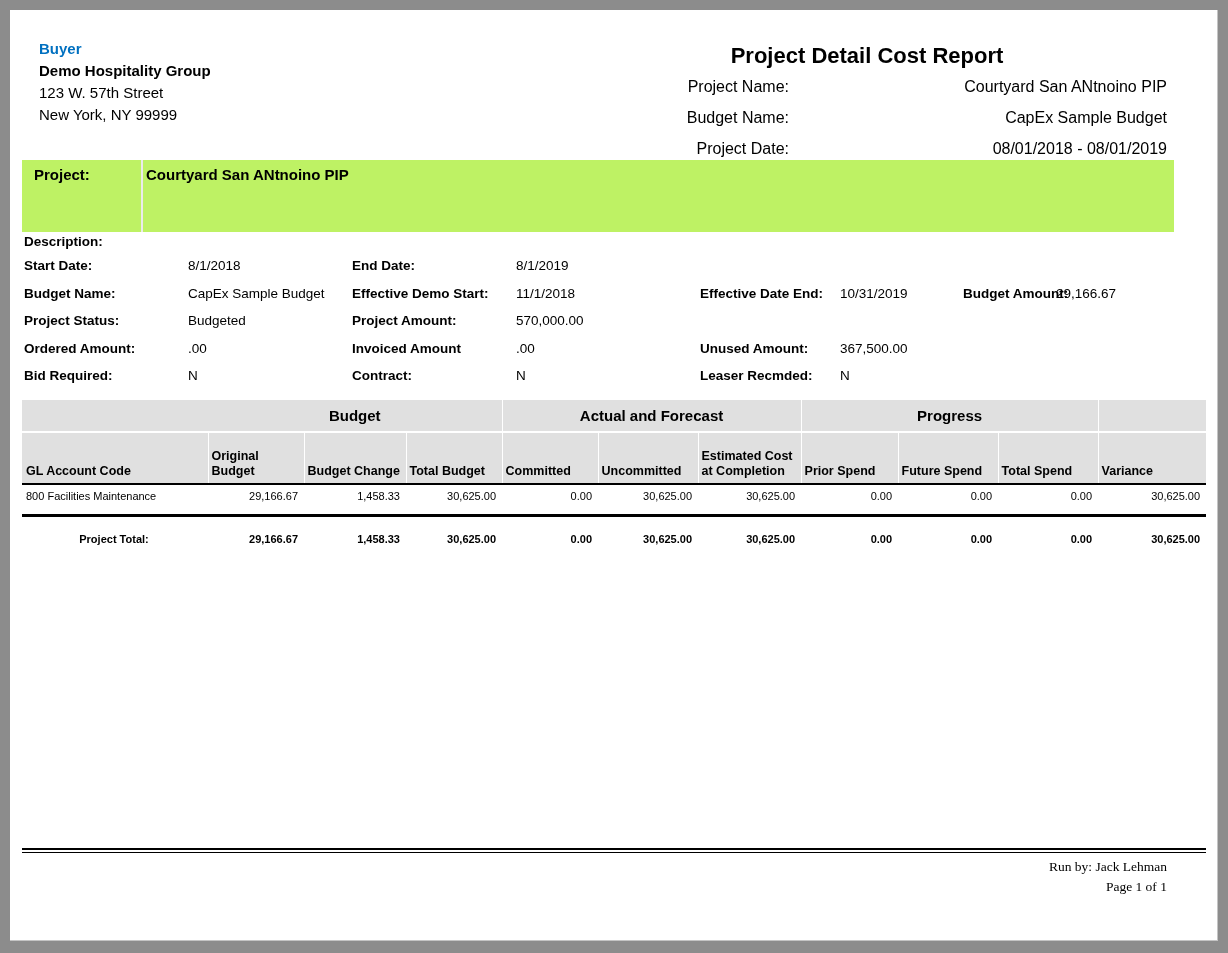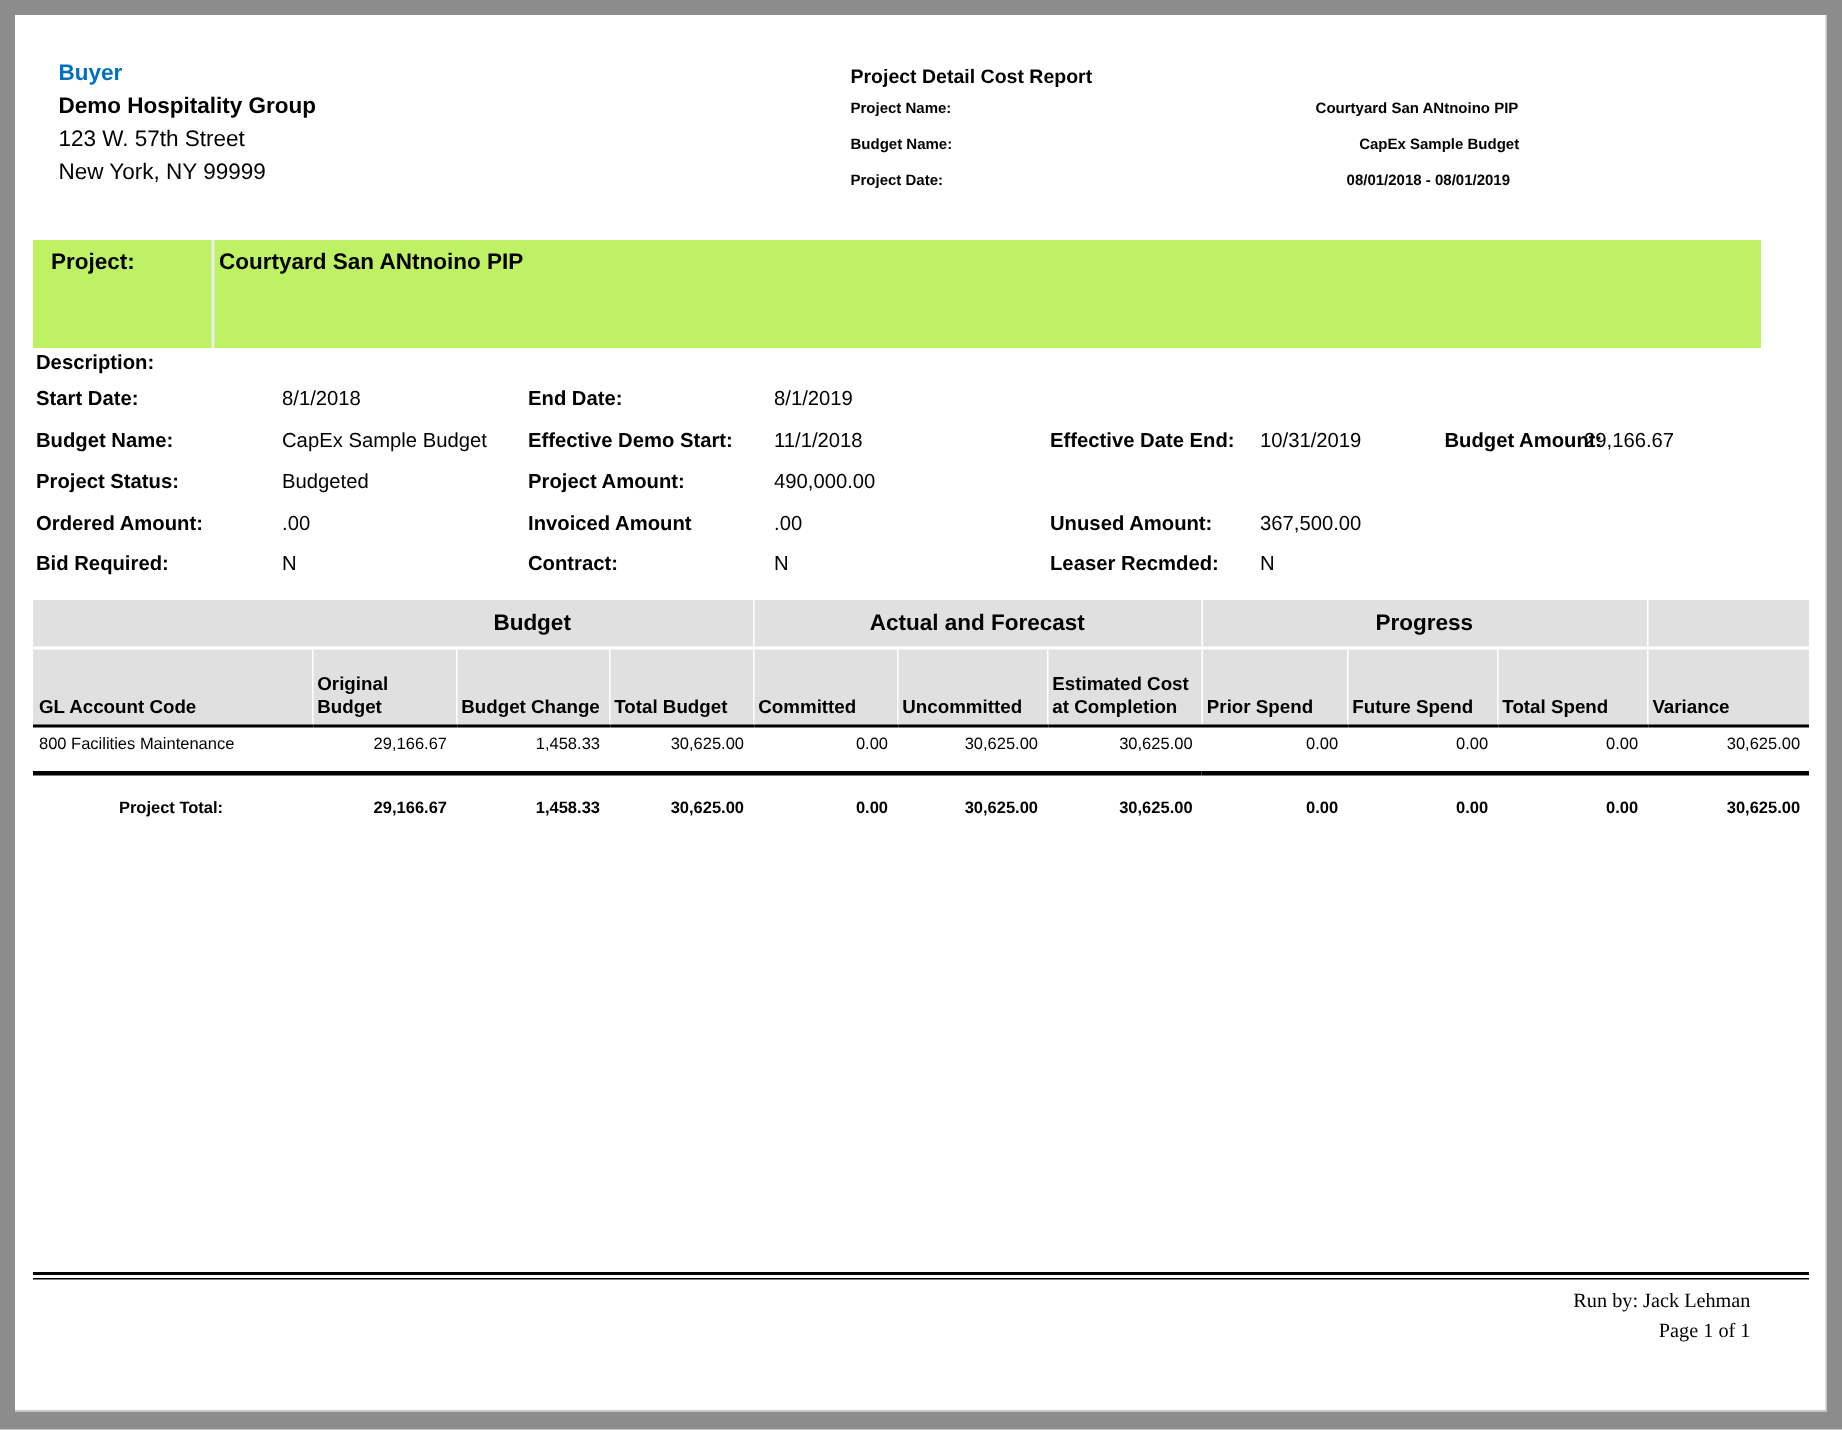--- a/index.html
+++ b/index.html
@@ -20,22 +20,22 @@
     overflow: hidden;
   }
 
   
   .buyer { position: absolute; left: 29px; top: 28px; font-size: 15px; line-height: 22px; }
   .buyer .brand { color: #0070c0; font-weight: bold; }
   .buyer .company { font-weight: bold; }
 
   
   .rhead { position: absolute; top: 33px; right: 50px; width: 600px; }
-  .rtitle { font-size: 13px; font-weight: bold; text-align: left; margin-bottom: 9px; }
-  .rh-row { display: flex; justify-content: flex-start; font-size: 10px; font-weight: bold; margin-bottom: 13px; }
+  .rtitle { font-size: 22px; font-weight: bold; text-align: center; margin-bottom: 9px; }
+  .rh-row { display: flex; justify-content: flex-end; font-size: 16px; font-weight: normal; margin-bottom: 13px; }
   .rh-value { width: 378px; text-align: right; }
 
   
   .band { position: absolute; left: 12px; top: 150px; width: 1152px; height: 72px; background: #bef264; font-weight: bold; font-size: 15px; }
   .band-label { position: absolute; left: 12px; top: 6px; }
   .band-divider { position: absolute; left: 119px; top: 0; width: 2px; height: 100%; background: #ebebeb; }
   .band-value { position: absolute; left: 124px; top: 6px; }
 
   
   .description { position: absolute; left: 14px; top: 224px; font-size: 13.5px; font-weight: bold; }
@@ -119,21 +119,21 @@
       <span class="fvalue p2v">11/1/2018</span>
       <span class="flabel p3l">Effective Date End:</span>
       <span class="fvalue p3v">10/31/2019</span>
       <span class="flabel p4l">Budget Amount:</span>
       <span class="fvalue p4v">29,166.67</span>
     </div>
     <div class="frow r3">
       <span class="flabel p1l">Project Status:</span>
       <span class="fvalue p1v">Budgeted</span>
       <span class="flabel p2l">Project Amount:</span>
-      <span class="fvalue p2v">490,000.00</span>
+      <span class="fvalue p2v">570,000.00</span>
     </div>
     <div class="frow r4">
       <span class="flabel p1l">Ordered Amount:</span>
       <span class="fvalue p1v">.00</span>
       <span class="flabel p2l">Invoiced Amount</span>
       <span class="fvalue p2v">.00</span>
       <span class="flabel p3l">Unused Amount:</span>
       <span class="fvalue p3v">367,500.00</span>
     </div>
     <div class="frow r5">

